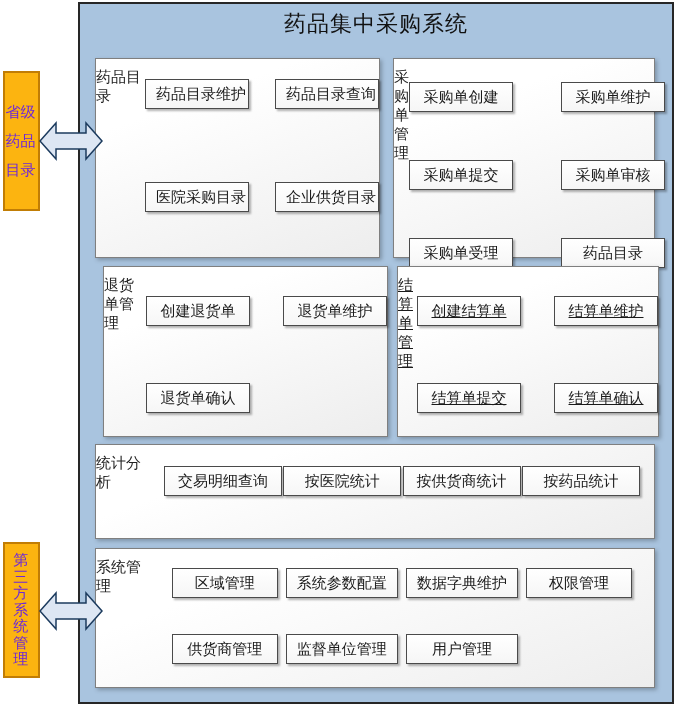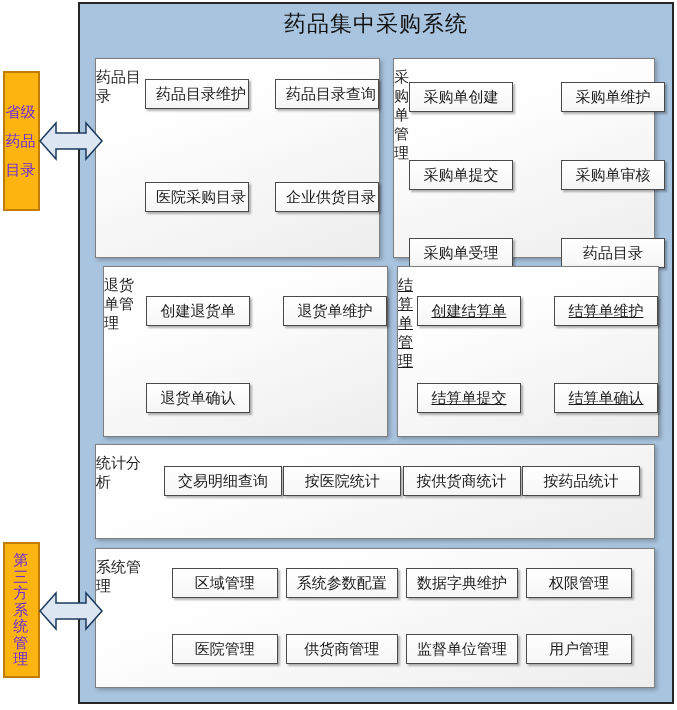--- a/index.html
+++ b/index.html
@@ -192,19 +192,18 @@
     </div>
   </div>
 
   <div class="panel p6">
     <div class="panel-head">系统管理</div>
     <div class="grid4">
       <div class="fbox">区域管理</div>
       <div class="fbox">系统参数配置</div>
       <div class="fbox">数据字典维护</div>
       <div class="fbox">权限管理</div>
-      <div class="fbox">医院管理</div>
       <div class="fbox">供货商管理</div>
       <div class="fbox">监督单位管理</div>
       <div class="fbox">用户管理</div>
     </div>
   </div>
 </div>
 
 </body></html>

